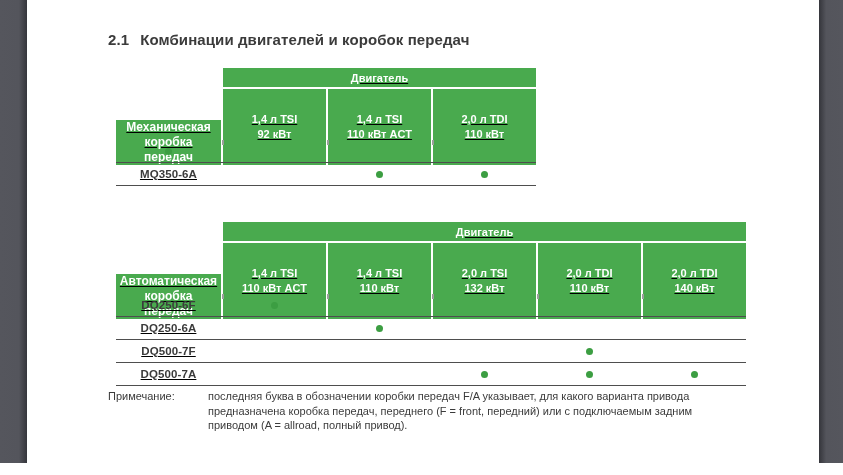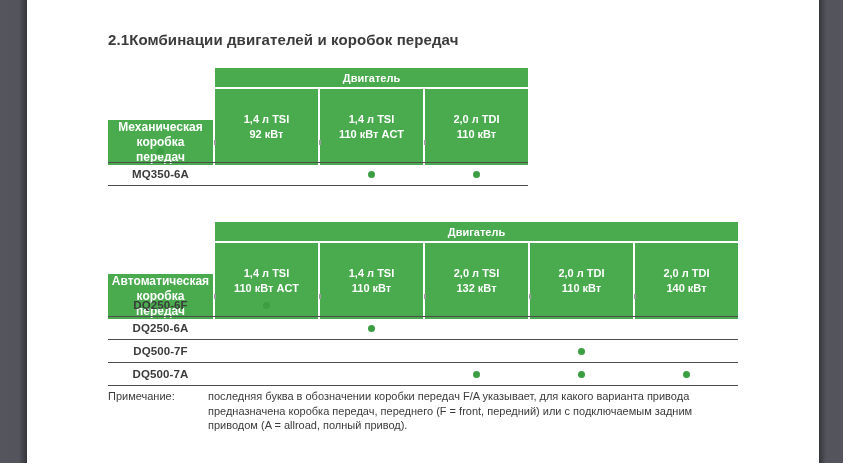--- a/index.html
+++ b/index.html
@@ -11,23 +11,23 @@
   }
   .side-band { position:absolute; top:0; height:463px; }
   .side-left  { left:0;  width:27px;
     background:linear-gradient(to right,#55565d 0%,#54555c 70%,#3f4046 90%,#35363c 100%); }
   .side-right { right:0; width:24px;
     background:linear-gradient(to left,#55565d 0%,#54555c 70%,#3f4046 90%,#35363c 100%); }
   .page { position:absolute; left:27px; top:0; width:792px; height:475px; background:#fff; }
 
   .heading { position:absolute; left:81px; top:31px; font-size:15px; font-weight:700;
     color:var(--dark); letter-spacing:.1px; white-space:nowrap; }
-  .heading .num { }
+  .heading .num { margin-right:11px; }
 
-  .gtable { position:absolute; left:81px; }
+  .gtable { position:absolute; left:89px;text-decoration:underline; }
   #table1 { top:68px;  width:420px; }
   #table2 { top:222px; width:630px; }
 
   .trow { display:grid; column-gap:2px; }
   .row-a { height:19px; margin-bottom:2px; }
   .engine-band { background:var(--green); color:#fff; font-weight:700; font-size:11px;
     display:flex; align-items:center; justify-content:center; }
   .row-b { height:51px; }
   .cell.green { background:var(--green); color:#fff; font-weight:700; font-size:11px;
     line-height:15px; display:flex; flex-direction:column; align-items:center;

